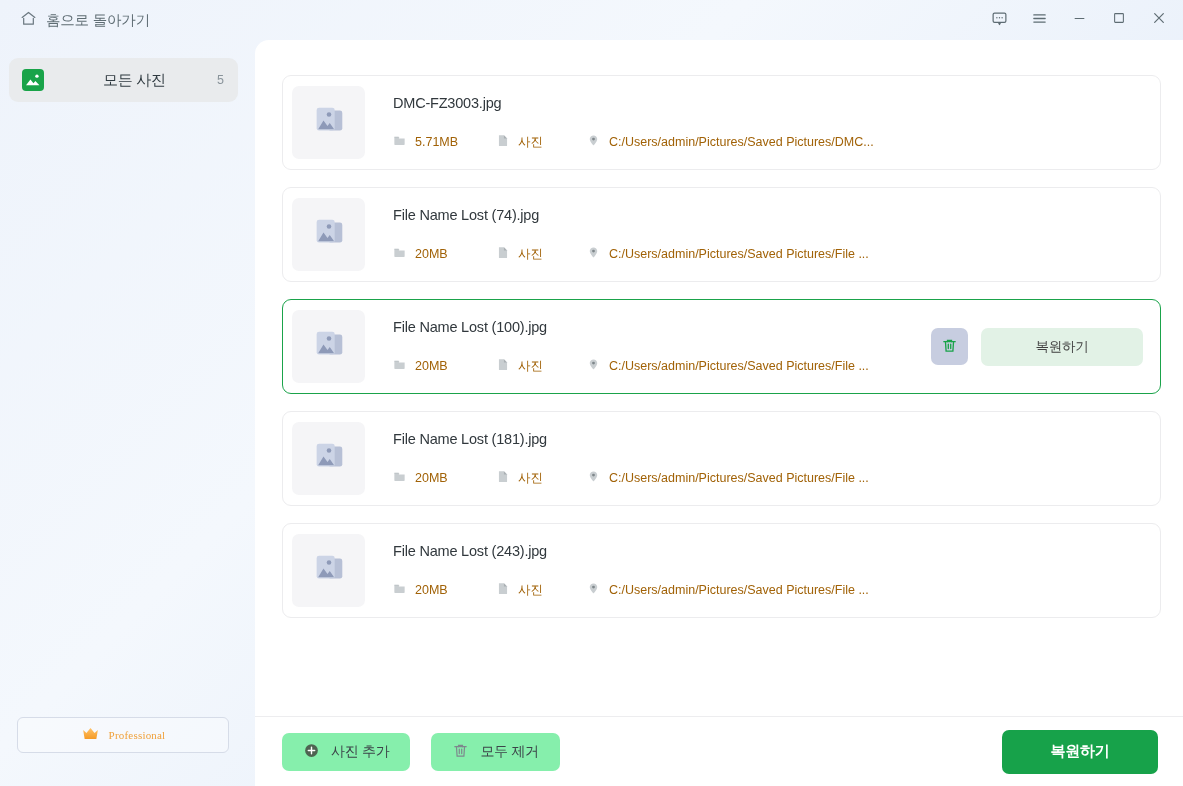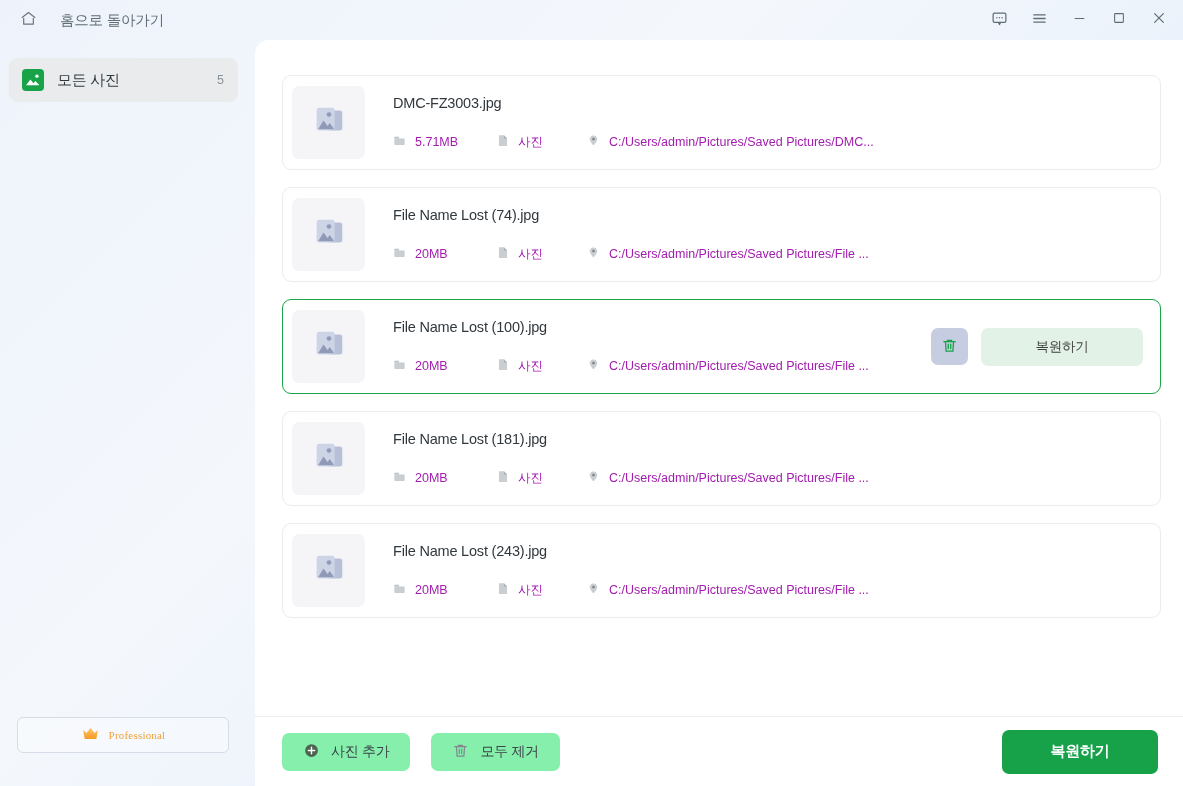--- a/index.html
+++ b/index.html
@@ -28,21 +28,21 @@
     width: 1183px;
     height: 40px;
     display: flex;
     align-items: center;
     justify-content: space-between;
     padding: 0 4px 0 14px;
   }
   .home-link {
     display: flex;
     align-items: center;
-    gap: 23px;
+    gap: 9px;
     cursor: pointer;
     padding: 4px 6px;
     border-radius: 5px;
   }
   .home-label {
     font-size: 14.5px;
     color: #5e6c73;
     letter-spacing: -0.2px;
   }
   .win-controls {
@@ -84,20 +84,21 @@
     border-radius: 4px;
     background: #19a349;
     flex: none;
     position: relative;
   }
   .side-label {
     font-size: 15px;
     color: #2f3a40;
     flex: 1;
     letter-spacing: -0.3px;
+    margin-left: 46px;
   }
   .side-count {
     font-size: 12.5px;
     color: #8a949b;
   }
 
   .pro-btn {
     position: absolute;
     left: 17px; bottom: 33px;
     width: 212px;
@@ -178,21 +179,21 @@
     color: #31383d;
     letter-spacing: -0.2px;
     white-space: nowrap;
     overflow: hidden;
     text-overflow: ellipsis;
   }
   .meta {
     display: flex;
     align-items: center;
     font-size: 12.5px;
-    color: #a21caf;
+    color: #a16207;
   }
   .meta-cell {
     display: flex;
     align-items: center;
     gap: 9px;
   }
   .m-size  { width: 104px; }
   .m-type  { width: 90px; }
   .m-path  { flex: 1; min-width: 0; }
   .m-path .mtext {

